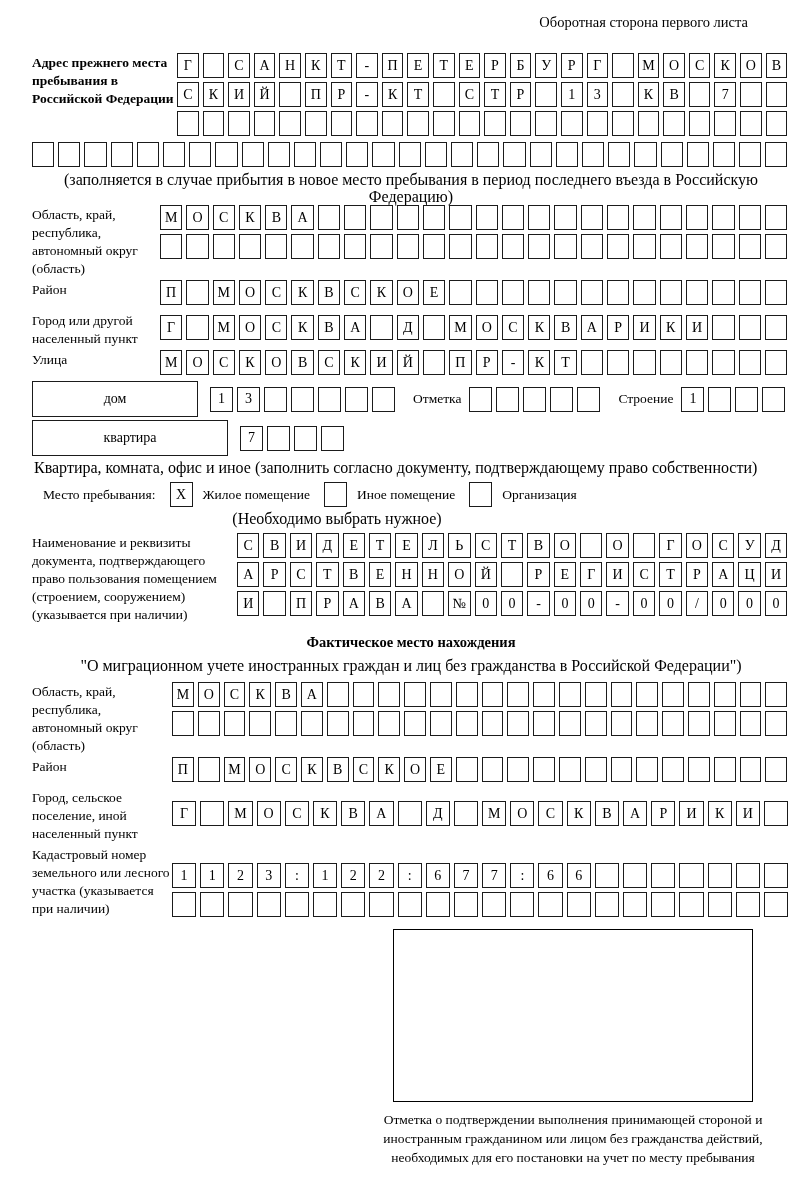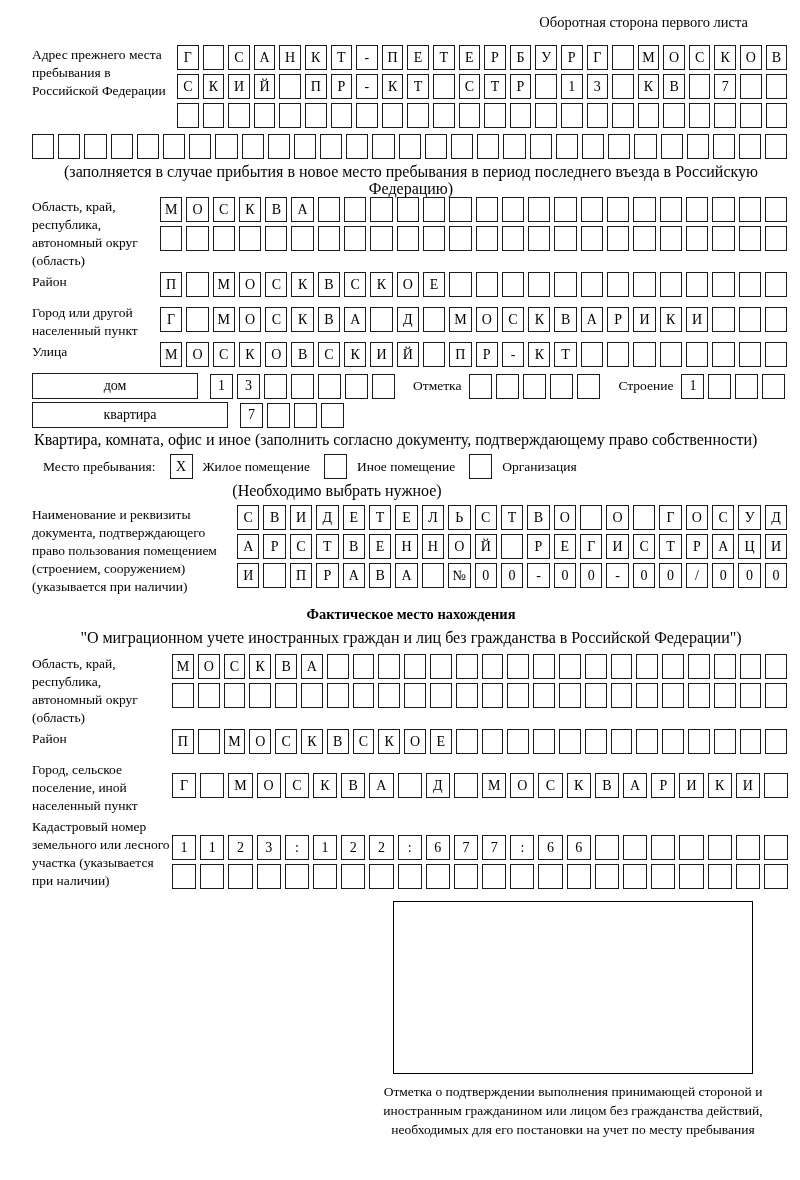--- a/index.html
+++ b/index.html
@@ -3,46 +3,46 @@
 <meta charset="utf-8">
 <style>
   html,body { margin:0; padding:0; }
   body {
     width:800px; height:1180px; background:#ffffff; color:#000;
     font-family:"Liberation Serif","DejaVu Serif",serif;
     overflow:hidden;
   }
   .page { padding:14px 10px 0 32px; }
 
-  .hdr { text-align:right; font-size:14.5px; padding-right:42px; margin-bottom:14px; }
+  .hdr { text-align:right; font-size:14.5px; padding-right:42px; margin-bottom:22px; }
 
   .frow { display:flex; margin-bottom:2px; }
   .flabel { flex:none; font-size:13.5px; line-height:18px; padding-top:1px; }
-  .lbl-145 { width:145px; }
+  .lbl-145 { width:145px;font-weight:bold; }
   .lbl-128 { width:128px; }
   .lbl-140 { width:140px; }
   .lbl-205 { width:205px; }
 
   .cells { display:flex; gap:4px; margin-bottom:4px; }
   .bx {
     flex:none; width:var(--bw,22px); height:25px; box-sizing:border-box;
     border:1.5px solid #1b1b1b; background:#fff;
     display:flex; align-items:center; justify-content:center;
     font-size:14px; line-height:1;
   }
 
   .title { text-align:center; font-weight:bold; font-size:15px; margin:4px 0 7px 0; }
   .subtitle { text-align:center; font-weight:bold; font-size:14.5px; margin:10px 0 6px 0; }
   .note { font-size:16px; line-height:17px; }
   .note-center { text-align:center; }
   .note-indent { margin:0 0 6px 2px; }
 
   .house-row, .apt-row { display:flex; align-items:center; margin-bottom:3px; }
   .widebox {
-    flex:none; box-sizing:border-box; height:26px; border:1.6px solid #1b1b1b;
+    flex:none; box-sizing:border-box; height:36px; border:1.6px solid #1b1b1b;
     display:flex; align-items:center; justify-content:center; font-size:14px;
   }
   .dom { width:166px; margin-right:12px; }
   .kvartira { width:196px; margin-right:12px; }
   .inline-label { font-size:13.5px; margin:0 8px 0 18px; }
   .house-row .cells, .apt-row .cells, .stay-row .cells { margin-bottom:0; }
 
   .stay-row { display:flex; align-items:center; margin:6px 0 3px 11px; font-size:13.5px; }
   .stay-row .cb { width:23px; height:25px; margin:0 10px 0 14px; }
   .stay-note { margin:0 0 6px 140px; width:330px; text-align:center; }

